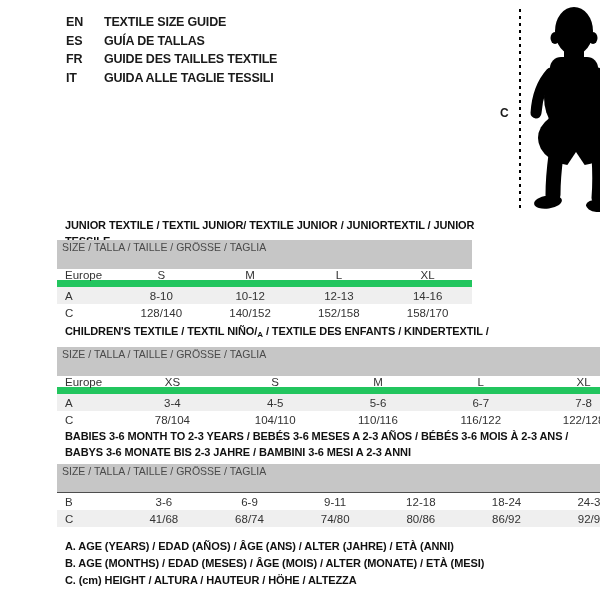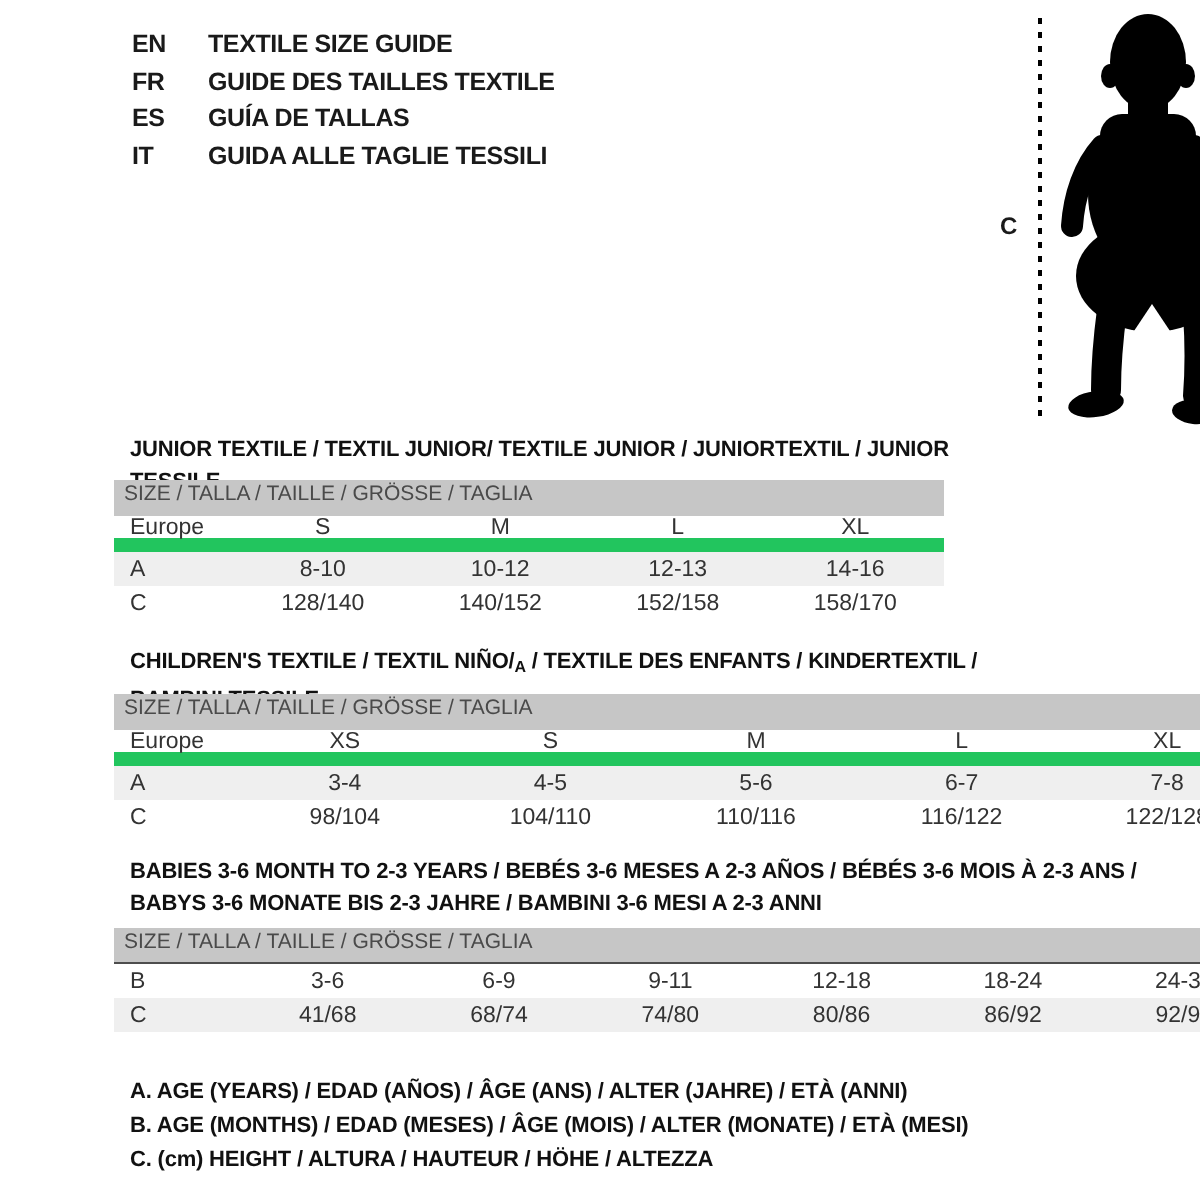--- a/index.html
+++ b/index.html
@@ -16,21 +16,21 @@
   .figure-wrap { position:absolute; left:450px; top:5px; width:140px; height:212px; }
   .figure-wrap svg { display:block; }
   .height-label { position:absolute; left:456px; top:106px; font-size:12px; font-weight:bold; }
   
   .sec-title { position:absolute; left:21px; font-size:11px; font-weight:bold; letter-spacing:-0.1px; color:#111; line-height:16px; }
   .sub-a { font-size:8px; vertical-align:-2px; }
   
   .size-table { position:absolute; left:13px; }
   .t-narrow { width:415px; }
   .t-wide   { width:578px; }
-  .bar { height:18px; background:#c6c6c6; color:#4a4a4a; font-size:10.5px; line-height:15px; padding-left:5px; }
+  .bar { height:29px; background:#c6c6c6; color:#4a4a4a; font-size:10.5px; line-height:15px; padding-left:5px; }
   .grid-row { display:grid; align-items:center; font-size:11.5px; color:#333; }
   .cols-4 { grid-template-columns:60px repeat(4,1fr); }
   .cols-5 { grid-template-columns:64px repeat(5,1fr); }
   .cols-6 { grid-template-columns:64px repeat(6,1fr); }
   .grid-row > div { text-align:center; }
   .grid-row > div:first-child { text-align:left; padding-left:8px; }
   .r-cols { height:18px; border-bottom:7px solid #22c55e; }
   .r-data { height:17px; }
   .r-alt  { background:#efefef; }
   
@@ -40,26 +40,26 @@
 <body>
 
 <div class="page">
 
   <div class="lang-block">
     <div class="lang-row">
       <span class="lang-code">EN</span>
       <span>TEXTILE SIZE GUIDE</span>
     </div>
     <div class="lang-row">
+      <span class="lang-code">ES</span>
+      <span>GUÍA DE TALLAS</span>
+    </div>
+    <div class="lang-row">
       <span class="lang-code">FR</span>
       <span>GUIDE DES TAILLES TEXTILE</span>
-    </div>
-    <div class="lang-row">
-      <span class="lang-code">ES</span>
-      <span>GUÍA DE TALLAS</span>
     </div>
     <div class="lang-row">
       <span class="lang-code">IT</span>
       <span>GUIDA ALLE TAGLIE TESSILI</span>
     </div>
   </div>
 
   <span class="height-label">C</span>
   <div class="figure-wrap">
     <svg width="140" height="212" viewBox="0 0 140 212">
@@ -131,21 +131,21 @@
     <div class="grid-row cols-5 r-data r-alt">
       <div>A</div>
       <div>3-4</div>
       <div>4-5</div>
       <div>5-6</div>
       <div>6-7</div>
       <div>7-8</div>
     </div>
     <div class="grid-row cols-5 r-data">
       <div>C</div>
-      <div>98/104</div>
+      <div>78/104</div>
       <div>104/110</div>
       <div>110/116</div>
       <div>116/122</div>
       <div>122/128</div>
     </div>
   </div>
 
   <div class="sec-title" style="top:428px; width:560px;">
     <div>BABIES 3-6 MONTH TO 2-3 YEARS / BEBÉS 3-6 MESES A 2-3 AÑOS / BÉBÉS 3-6 MOIS À 2-3 ANS /</div>
     <div>BABYS 3-6 MONATE BIS 2-3 JAHRE / BAMBINI 3-6 MESI A 2-3 ANNI</div>

